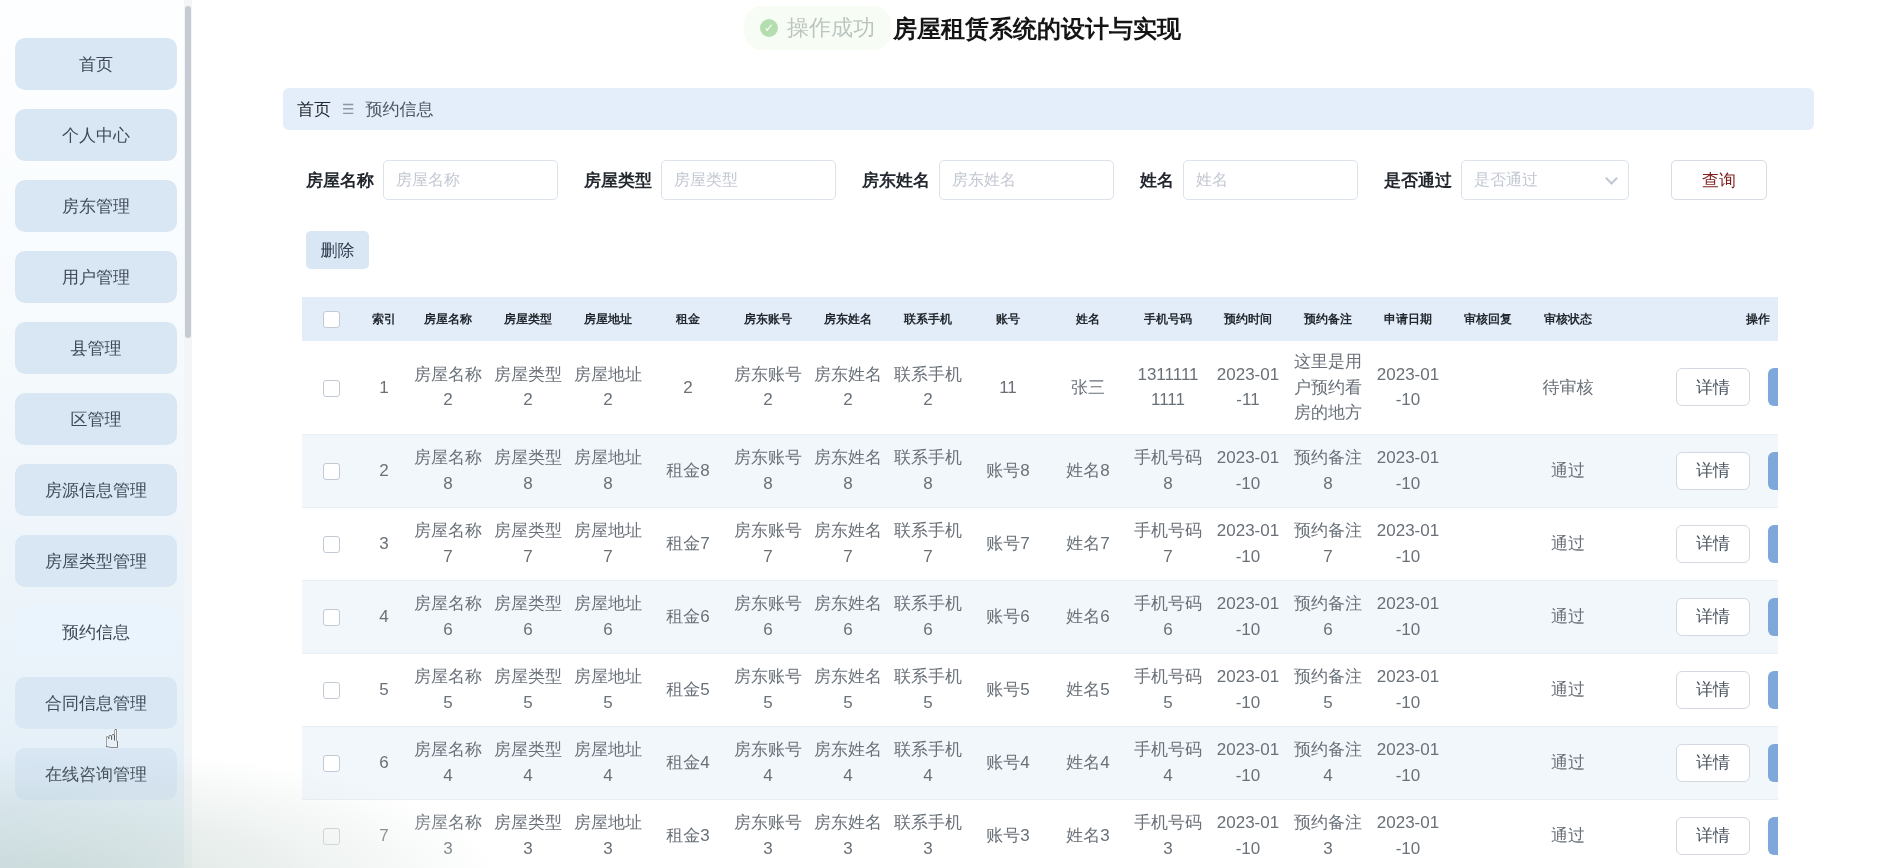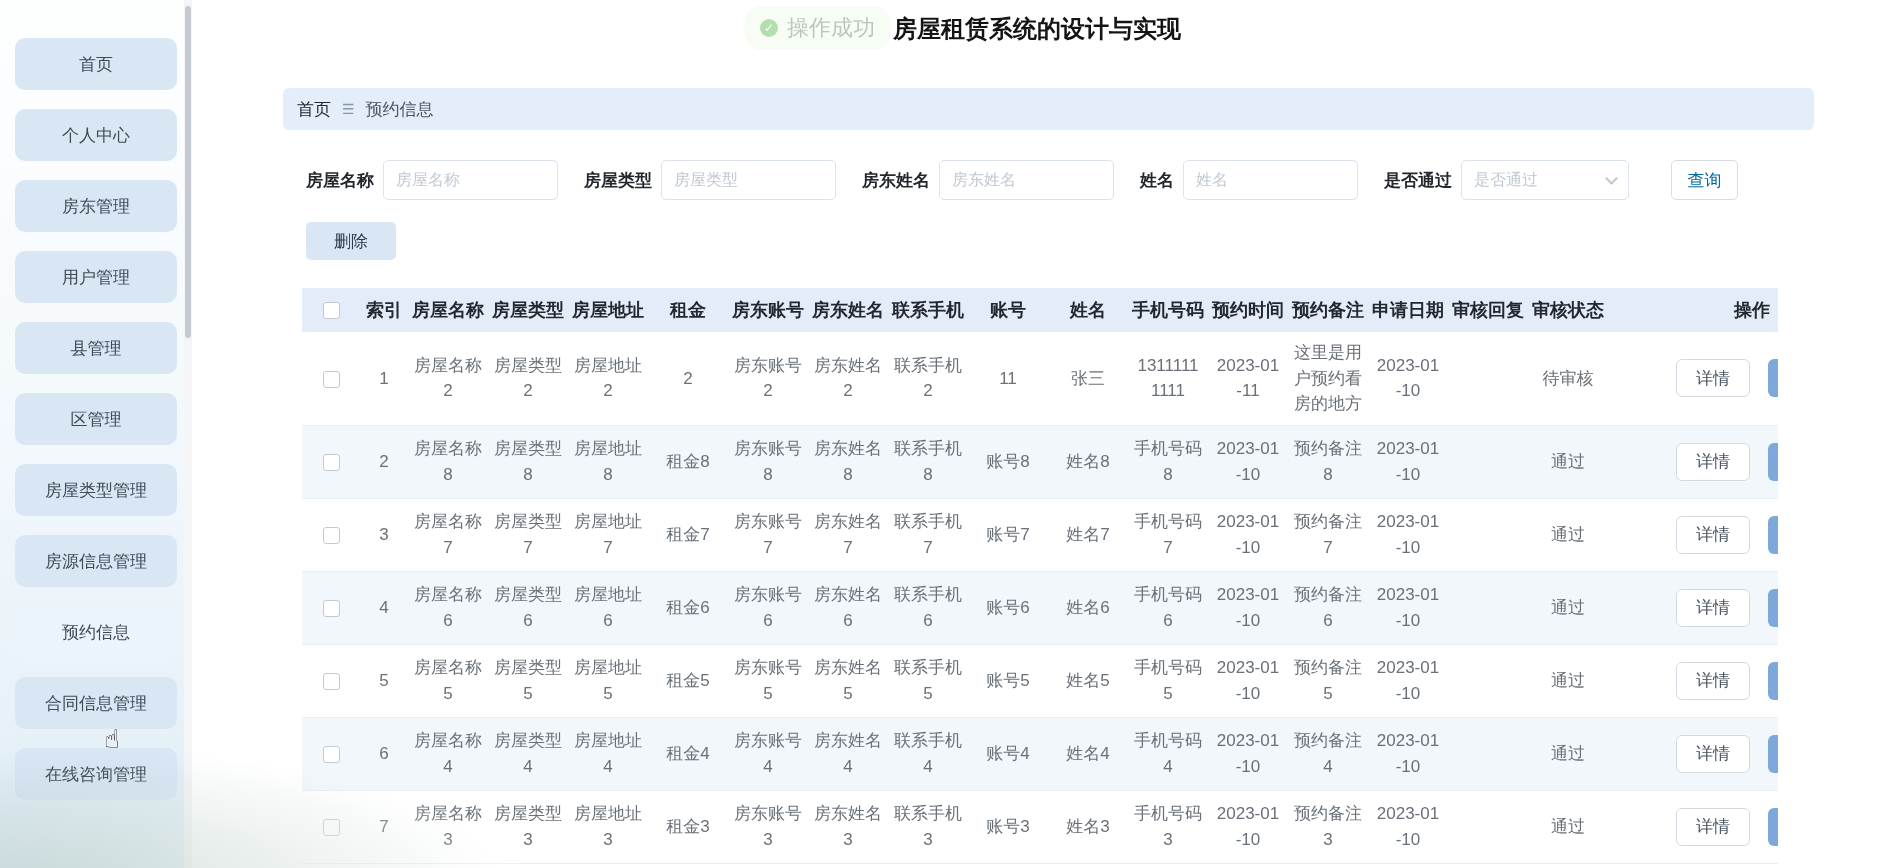--- a/index.html
+++ b/index.html
@@ -55,29 +55,29 @@
   .f-group { display:flex; align-items:center; gap:9px; }
   .f-label { font-size:17px; font-weight:700; color:#23272e; white-space:nowrap; }
   .f-input { width:175px; height:40px; border:1px solid #dde3ec; border-radius:5px; background:#fff;
     font-size:16px; padding:0 12px; color:#333; outline:none; }
   .f-input::placeholder { color:#c2c8d2; }
   .f-select { display:flex; align-items:center; justify-content:space-between; width:168px; height:40px;
     border:1px solid #dde3ec; border-radius:5px; background:#fff; padding:0 12px; cursor:pointer; }
   .f-select-placeholder { font-size:16px; color:#c2c8d2; }
   .chev { width:9px; height:9px; border-right:2px solid #bfc6d1; border-bottom:2px solid #bfc6d1;
     transform:rotate(45deg); margin-top:-4px; flex:none; }
-  .btn-search { margin-left:16px; width:67px; height:40px; background:#fff; border:1px solid #d7dce5;
-    border-radius:5px; font-size:17px; color:#0369a1; cursor:pointer; }
-
-  .btn-delete { display:block; margin:22px 0 0 23px; width:90px; height:38px; background:#d9e7f5;
+  .btn-search { margin-left:16px; width:96px; height:40px; background:#fff; border:1px solid #d7dce5;
+    border-radius:5px; font-size:17px; color:#7f1d1d; cursor:pointer; }
+
+  .btn-delete { display:block; margin:31px 0 0 23px; width:63px; height:38px; background:#d9e7f5;
     border:none; border-radius:5px; font-size:17px; color:#2f3d4d; cursor:pointer; }
 
   .table-wrap { margin:28px 0 0 19px; width:1476px; overflow:hidden; }
   table { width:1526px; table-layout:fixed; border-collapse:collapse; }
-  thead th { background:#e2edf9; height:44px; font-size:18px; color:#23272e; font-weight:700;
+  thead th { background:#e2edf9; height:44px; font-size:12px; color:#23272e; font-weight:700;
     text-align:center; padding:0 4px; }
   thead th.col-op { text-align:right; padding-right:58px; }
   tbody td { height:73px; font-size:17px; color:#697078; text-align:center; vertical-align:middle;
     border-bottom:1px solid #e9eef4; padding:8px 6px; word-break:break-all; line-height:1.5; background:#fff; }
   tbody tr:nth-child(even) td { background:#f2f7fc; }
   .checkbox { display:inline-block; width:17px; height:17px; border:1px solid #c3cad4; border-radius:3px;
     background:#fff; cursor:pointer; vertical-align:middle; }
   .op-inner { display:flex; align-items:center; padding-left:62px; gap:18px; }
   .btn-detail { width:74px; height:38px; background:#fff; border:1px solid #d4d9e1; border-radius:6px;
     font-size:17px; color:#4a5560; cursor:pointer; flex:none; }
@@ -111,25 +111,25 @@
 
   <div class="side-item">
     <span>县管理</span>
   </div>
 
   <div class="side-item">
     <span>区管理</span>
   </div>
 
   <div class="side-item">
+    <span>房源信息管理</span>
+  </div>
+
+  <div class="side-item">
     <span>房屋类型管理</span>
-  </div>
-
-  <div class="side-item">
-    <span>房源信息管理</span>
   </div>
 
 
   <div class="side-item active">
     <span>预约信息</span>
   </div>
 
   <div class="side-item">
     <span>合同信息管理</span>
   </div>

